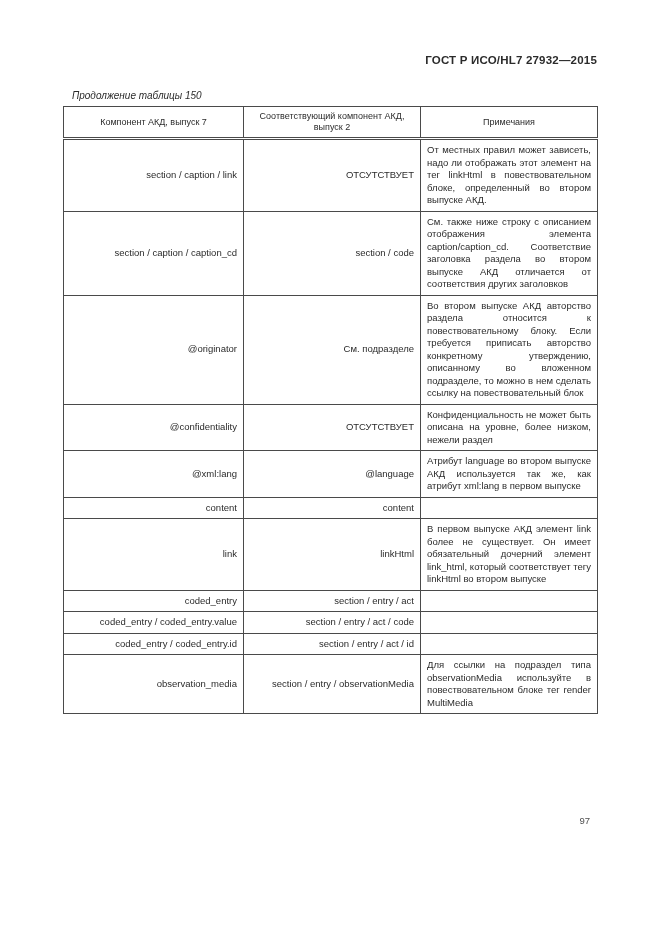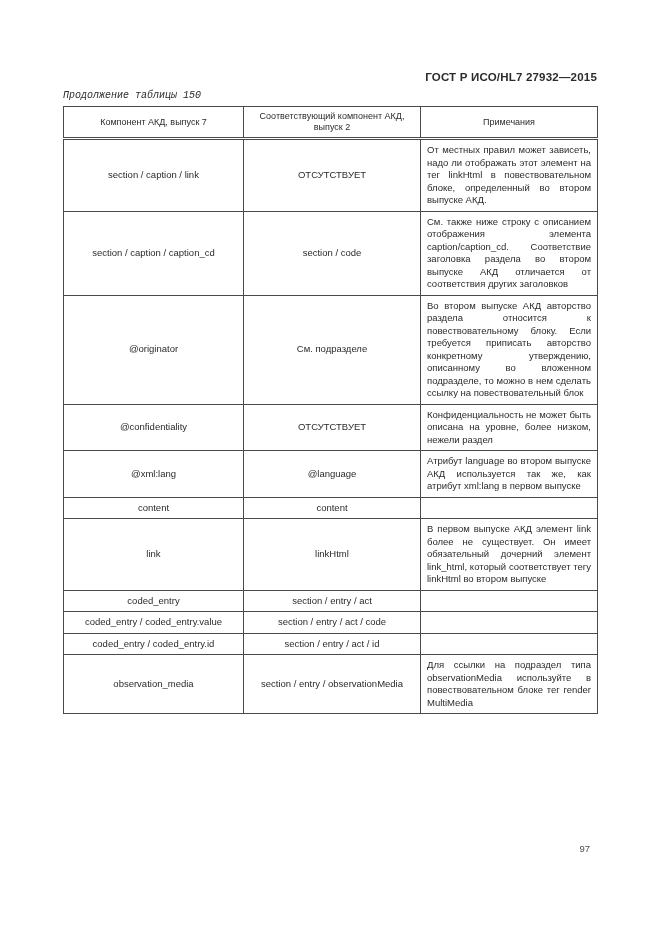--- a/index.html
+++ b/index.html
@@ -21,29 +21,27 @@
     background: #ffffff;
   }
   .doc-header {
     position: absolute;
     top: 54px;
     right: 64px;
     font-size: 11.5px;
     font-weight: 700;
     letter-spacing: 0.2px;
     white-space: nowrap;
-    margin-top: 17px;
   }
   .table-caption {
     position: absolute;
     top: 90px;
-    left: 63px;
+    left: 72px;
     font-size: 10px;
     font-style: italic;
-    font-family: Liberation Mono, monospace;
   }
   table.mapping {
     position: absolute;
     top: 106px;
     left: 63px;
     width: 534px;
     border-collapse: collapse;
     table-layout: fixed;
   }
   table.mapping col.c1 { width: 180px; }
@@ -62,29 +60,29 @@
   table.mapping td {
     border: 1px solid #4a4a4a;
     font-size: 9.5px;
     line-height: 12.5px;
     padding: 4px 6px;
     overflow-wrap: break-word;
   }
   table.mapping td.cell-v1,
   table.mapping td.cell-v2 {
     vertical-align: middle;
-    text-align: center;
+    text-align: right;
   }
   table.mapping td.cell-notes {
     vertical-align: top;
     text-align: justify;
   }
   .page-number {
     position: absolute;
-    top: 843px;
+    top: 815px;
     right: 71px;
     font-size: 9.5px;
     color: #4f4f4f;
     text-align: center;
   }
 </style>
 </head>
 <body>
 
 <div class="page">

